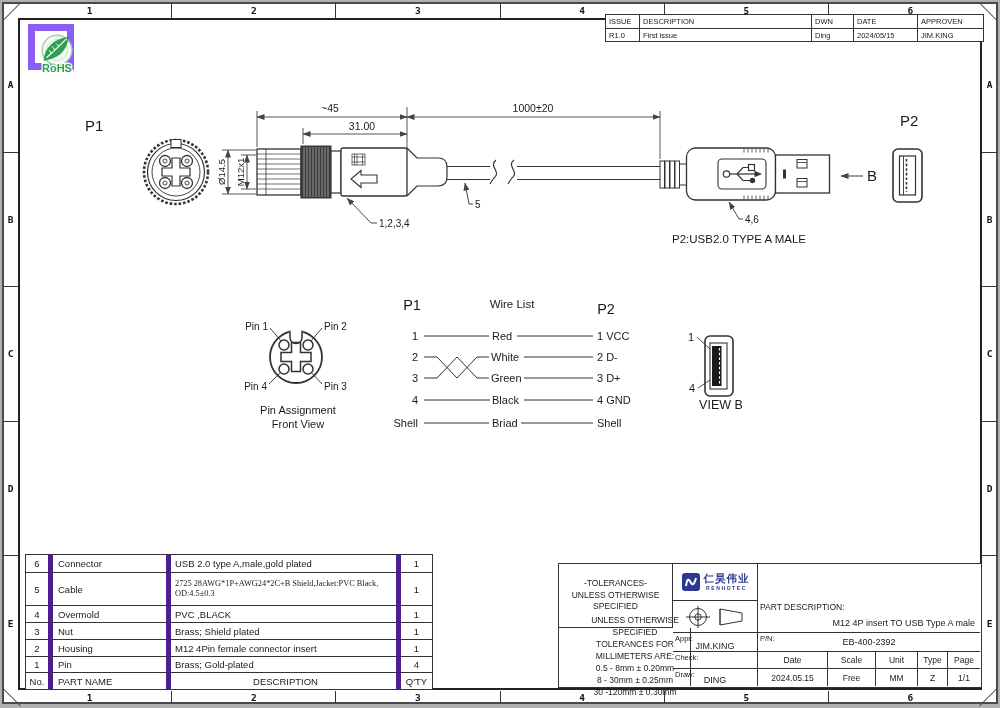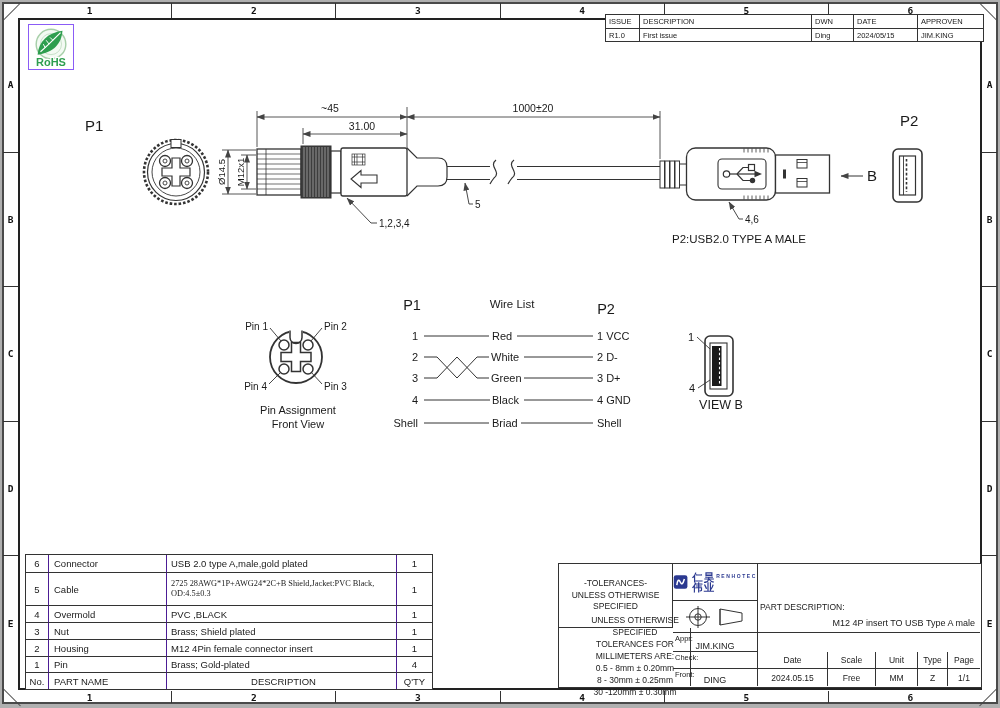--- a/index.html
+++ b/index.html
@@ -9,49 +9,49 @@
   .inner-frame{position:absolute;left:18px;top:18px;width:964px;height:672px;border:2px solid #222;pointer-events:none}
   .band{position:absolute;display:flex}
   .band-top{left:8px;top:3px;width:984px;height:15px}
   .band-bottom{left:8px;top:691px;width:984px;height:12px}
   .band-left{left:3px;top:18px;width:15px;height:672px;flex-direction:column}
   .band-right{left:982px;top:18px;width:15px;height:672px;flex-direction:column}
   .bcell{flex:1;display:flex;align-items:center;justify-content:center;font:bold 9.5px "DejaVu Sans Mono",monospace;color:#111}
   .band-top .bcell + .bcell,.band-bottom .bcell + .bcell{border-left:1px solid #333}
   .band-left .bcell + .bcell,.band-right .bcell + .bcell{border-top:1px solid #333}
   .corner{position:absolute;width:24px;border-top:1.5px solid #444}
-  .rohs{position:absolute;left:28px;top:24px;width:46px;height:46px;border:1px solid #8b5cf6;background:#fff}
+  .rohs{position:absolute;left:28px;top:24px;width:46px;height:46px;border:7px solid #8b5cf6;background:#fff}
   
   .rev{position:absolute;left:605px;top:14px;display:grid;grid-template-columns:33px 172px 42px 64px 66px;border:1px solid #333;background:#fff;z-index:3}
   .rev > div{height:13px;display:flex;align-items:center;padding:0 3px;font-size:7.5px;white-space:nowrap;overflow:hidden;border-left:1px solid #333;border-top:1px solid #333}
   .rev > div:nth-child(5n+1){border-left:none}
   .rev > div:nth-child(-n+5){border-top:none}
   
   .draw{position:absolute;left:18px;top:40px}
   .draw text{fill:#1a1a1a;stroke:none;font-family:"Liberation Sans",sans-serif}
   
   .parts{position:absolute;left:25px;top:554px;display:grid;grid-template-columns:22px 118px 230px 36px;grid-template-rows:17px 33px 17px 17px 17px 16px 17px;border:1.5px solid #333;background:#fff;font-size:9.5px}
-  .parts > div{display:flex;align-items:center;border-left:1px solid #4c1d95;border-top:1px solid #333;overflow:hidden}
+  .parts > div{display:flex;align-items:center;border-left:5px solid #4c1d95;border-top:1px solid #333;overflow:hidden}
   .parts > div:nth-child(4n+1){border-left:none}
   .parts > div:nth-child(-n+4){border-top:none}
   .c-no,.c-qty{justify-content:center}
   .c-name{padding-left:5px}
   .c-desc{padding-left:4px}
   .mono{font-family:Liberation Serif, serif;font-size:8.3px;line-height:1.25}
   
   .tb{position:absolute;left:558px;top:563px;width:424px;height:125px;border:1.5px solid #333;background:#fff}
   .tb .cell{position:absolute;display:flex;align-items:center;justify-content:center;font-size:8.5px;text-align:center}
   .br{border-right:1px solid #333}
   .bb{border-bottom:1px solid #333}
   .lbl{position:absolute;left:2px;top:1px;font-size:7.5px}
   .val{margin-top:7px;font-size:9px}
   .tol-main{flex-direction:column;font-size:9px;line-height:1.35}
   .tol-note{flex-direction:column;font-size:6.3px;line-height:1.4;align-items:flex-start;padding-left:3px;text-align:left}
   .brandbox{gap:3px}
-  .brand-col{display:flex;flex-direction:row;align-items:flex-start;line-height:1}
+  .brand-col{display:flex;flex-direction:column;align-items:center;line-height:1}
   .brand-cn{font-size:10.5px;font-weight:bold;color:var(--blue,#2b3990);letter-spacing:1px}
   .brand-en{font-size:5px;color:var(--blue,#2b3990);letter-spacing:1.6px;margin-top:2px;font-weight:bold}
   .group-name{font-size:22px;letter-spacing:0.5px;color:#101010;white-space:nowrap}
 </style>
 </head>
 <body>
 
 <div class="page">
   <div class="sheet"></div>
 
@@ -358,30 +358,34 @@
       </svg>
     </div>
     <div class="cell bb" style="left:199px;top:37px;width:222px;height:32px">
       <span class="lbl" style="font-size:8.5px">PART DESCRIPTION:</span>
       <span style="position:absolute;right:5px;bottom:4px;font-size:9px">M12 4P insert TO USB Type A male</span>
     </div>
     <div class="cell br bb" style="left:114px;top:69px;width:85px;height:19px">
       <span class="lbl">Appr:</span>
       <span class="val">JIM.KING</span>
     </div>
+    <div class="cell bb" style="left:199px;top:69px;width:222px;height:19px">
+      <span class="lbl">P/N:</span>
+      <span style="font-size:9px">EB-400-2392</span>
+    </div>
     <div class="cell br bb" style="left:114px;top:88px;width:85px;height:17px">
       <span class="lbl">Check:</span>
     </div>
     <div class="cell br bb" style="left:199px;top:88px;width:70px;height:17px">Date</div>
     <div class="cell br bb" style="left:269px;top:88px;width:48px;height:17px">Scale</div>
     <div class="cell br bb" style="left:317px;top:88px;width:42px;height:17px">Unit</div>
     <div class="cell br bb" style="left:359px;top:88px;width:30px;height:17px">Type</div>
     <div class="cell bb" style="left:389px;top:88px;width:32px;height:17px">Page</div>
     <div class="cell br" style="left:114px;top:105px;width:85px;height:17px">
-      <span class="lbl">Front:</span>
+      <span class="lbl">Draw:</span>
       <span class="val" style="margin-top:4px">DING</span>
     </div>
     <div class="cell br" style="left:199px;top:105px;width:70px;height:17px">2024.05.15</div>
     <div class="cell br" style="left:269px;top:105px;width:48px;height:17px">Free</div>
     <div class="cell br" style="left:317px;top:105px;width:42px;height:17px">MM</div>
     <div class="cell br" style="left:359px;top:105px;width:30px;height:17px">Z</div>
     <div class="cell" style="left:389px;top:105px;width:32px;height:17px">1/1</div>
   </div>
 </div>
 

